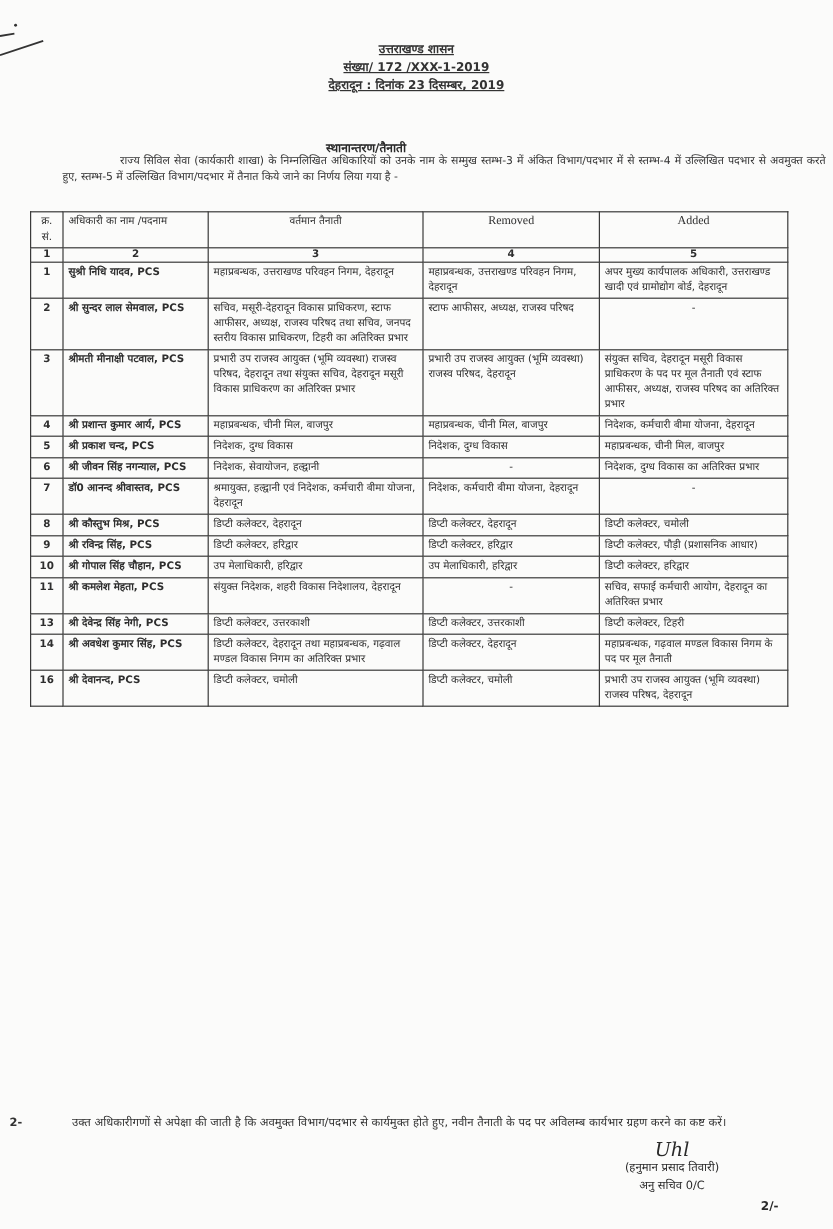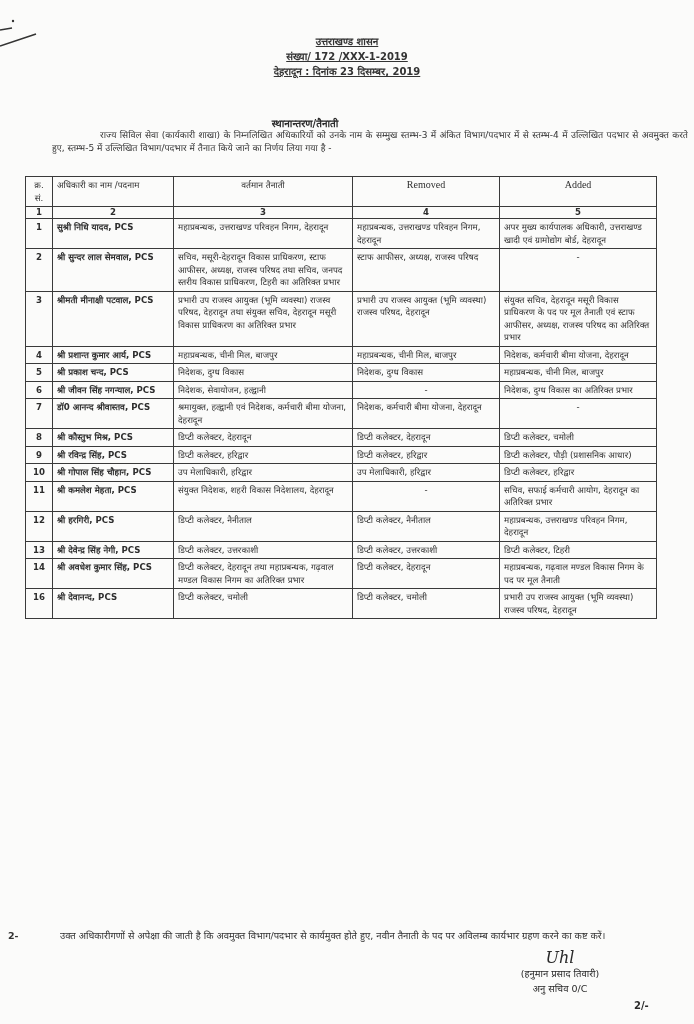--- a/index.html
+++ b/index.html
@@ -146,27 +146,20 @@
         <td class="c5">डिप्टी कलेक्टर, हरिद्वार</td>
       </tr>
       <tr>
         <td class="c1">11</td>
         <td class="c2">श्री कमलेश मेहता, PCS</td>
         <td class="c3">संयुक्त निदेशक, शहरी विकास निदेशालय, देहरादून</td>
         <td class="c4 dash">-</td>
         <td class="c5">सचिव, सफाई कर्मचारी आयोग, देहरादून का अतिरिक्त प्रभार</td>
       </tr>
       <tr>
-        <td class="c1">12</td>
-        <td class="c2">श्री हरगिरी, PCS</td>
-        <td class="c3">डिप्टी कलेक्टर, नैनीताल</td>
-        <td class="c4">डिप्टी कलेक्टर, नैनीताल</td>
-        <td class="c5">महाप्रबन्धक, उत्तराखण्ड परिवहन निगम, देहरादून</td>
-      </tr>
-      <tr>
         <td class="c1">13</td>
         <td class="c2">श्री देवेन्द्र सिंह नेगी, PCS</td>
         <td class="c3">डिप्टी कलेक्टर, उत्तरकाशी</td>
         <td class="c4">डिप्टी कलेक्टर, उत्तरकाशी</td>
         <td class="c5">डिप्टी कलेक्टर, टिहरी</td>
       </tr>
       <tr>
         <td class="c1">14</td>
         <td class="c2">श्री अवधेश कुमार सिंह, PCS</td>
         <td class="c3">डिप्टी कलेक्टर, देहरादून तथा महाप्रबन्धक, गढ़वाल मण्डल विकास निगम का अतिरिक्त प्रभार</td>

